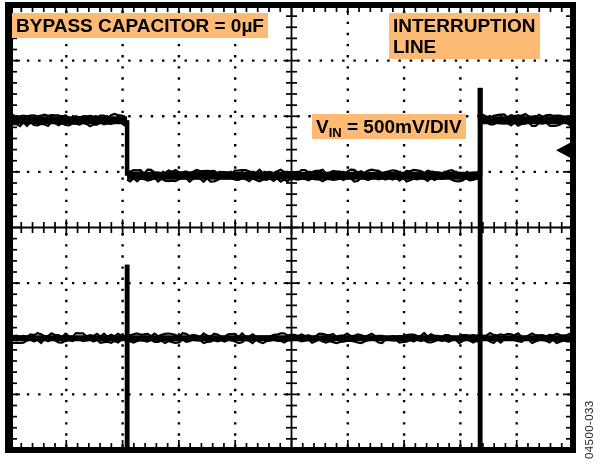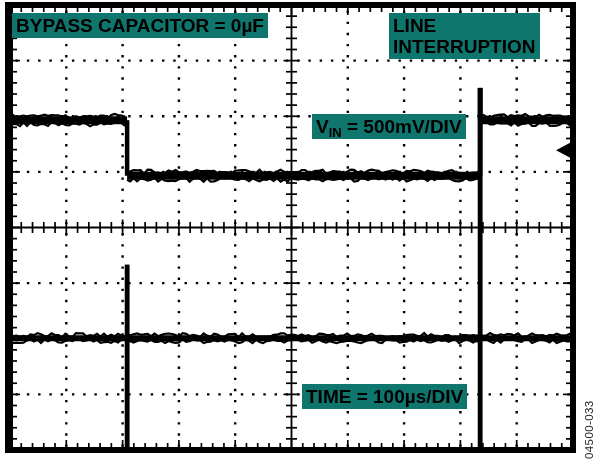--- a/index.html
+++ b/index.html
@@ -1,19 +1,19 @@
 <!DOCTYPE html>
 <html><head>
 <meta charset="utf-8">
 <style>
   html,body{margin:0;padding:0;width:600px;height:464px;background:#ffffff;overflow:hidden;}
   .stage{position:relative;width:600px;height:464px;background:#ffffff;
          font-family:"Liberation Sans",sans-serif;color:#000;}
   .stage svg{position:absolute;left:0;top:0;}
-  .ann{position:absolute;background:#0f766e;color:#000;font-weight:bold;font-size:19px;
+  .ann{position:absolute;background:#fdba74;color:#000;font-weight:bold;font-size:19px;
        line-height:21px;padding:2px 4px;white-space:nowrap;}
   .ann sub{font-size:13px;line-height:0;vertical-align:-4px;}
   .bypass{left:12px;top:13px;}
   .interruption{left:389px;top:13px;}
   .vin{left:312px;top:114px;}
   .vout{left:302px;top:268px;}
   .time{left:302px;top:384px;}
   .fignum{position:absolute;left:583px;top:459px;transform:rotate(-90deg);
           transform-origin:0 0;font-size:11.5px;font-weight:400;color:#262626;
           letter-spacing:0.4px;white-space:nowrap;}
@@ -332,23 +332,22 @@
       <line x1="480.10499999999996" y1="448.88750000000005" x2="480.10499999999996" y2="338.19375" stroke="#000000" stroke-width="4.5"></line>
       <line x1="480.10499999999996" y1="338.19375" x2="573" y2="338.19375" stroke="#000000" stroke-width="6"></line>
       <path d="M480.10499999999996 335.19375L483.1 335.8L486.6 335.4L490.1 333.1L493.6 334.9L497.1 335.5L500.6 334.3L504.1 335.2L507.6 333.9L511.1 334.4L514.6 335.5L518.1 333.4L521.6 336.8L525.1 336.9L528.6 335.4L532.1 333.4L535.6 335.2L539.1 335.3L542.6 335.2L546.1 336.4L549.6 334.9L553.1 335.4L556.6 333.7L560.1 335.1L563.6 335.7L567.1 335.1L570.6 333.4" fill="none" stroke="#000000" stroke-width="2.2"></path>
       <path d="M480.10499999999996 341.19375L483.1 339.4L486.6 339.6L490.1 341.5L493.6 342.9L497.1 339.8L500.6 342.5L504.1 339.4L507.6 339.6L511.1 339.2L514.6 340.3L518.1 341.2L521.6 341.8L525.1 339.4L528.6 339.5L532.1 342.9L535.6 341.4L539.1 339.9L542.6 340.0L546.1 340.8L549.6 342.4L553.1 339.7L556.6 342.9L560.1 341.6L563.6 340.5L567.1 341.4L570.6 341.5" fill="none" stroke="#000000" stroke-width="2.2"></path>
       <polygon points="556,150.18125 571,142.18125 571,158.18125" fill="#000000"></polygon>
     </svg>
 
   <div class="ann bypass">BYPASS CAPACITOR = 0µF</div>
 
   <div class="ann interruption">
+    <div>INTERRUPTION</div>
     <div>LINE</div>
-    <div>INTERRUPTION</div>
   </div>
 
   <div class="ann vin"><span>V</span><sub>IN</sub><span> = 500mV/DIV</span></div>
 
 
-  <div class="ann time">TIME = 100µs/DIV</div>
 
   <div class="fignum">04500-033</div>
 </div>
 
 </body></html>

